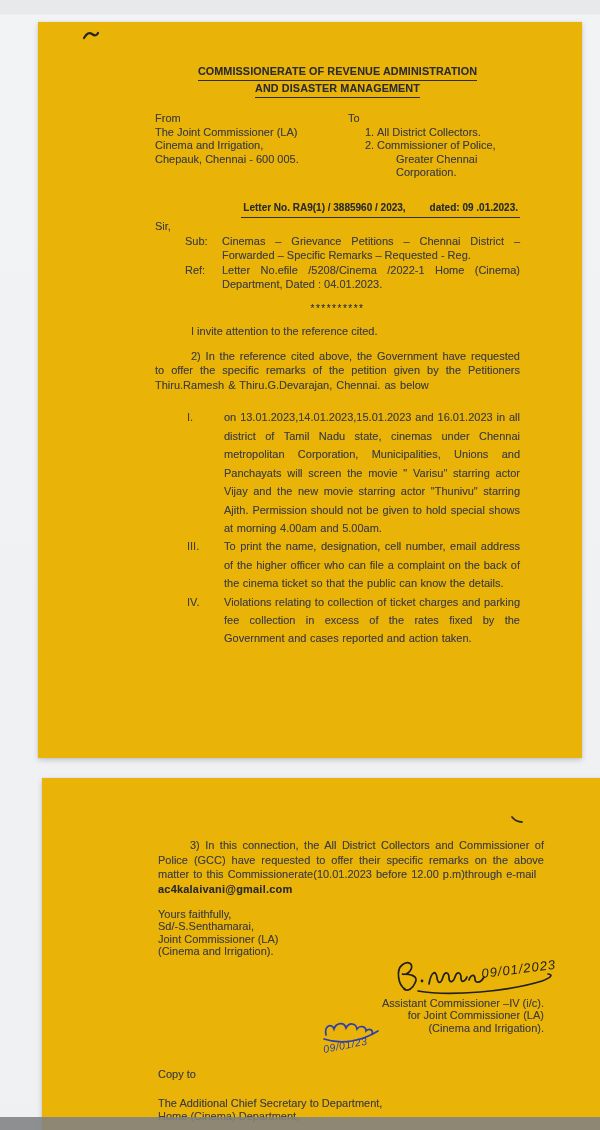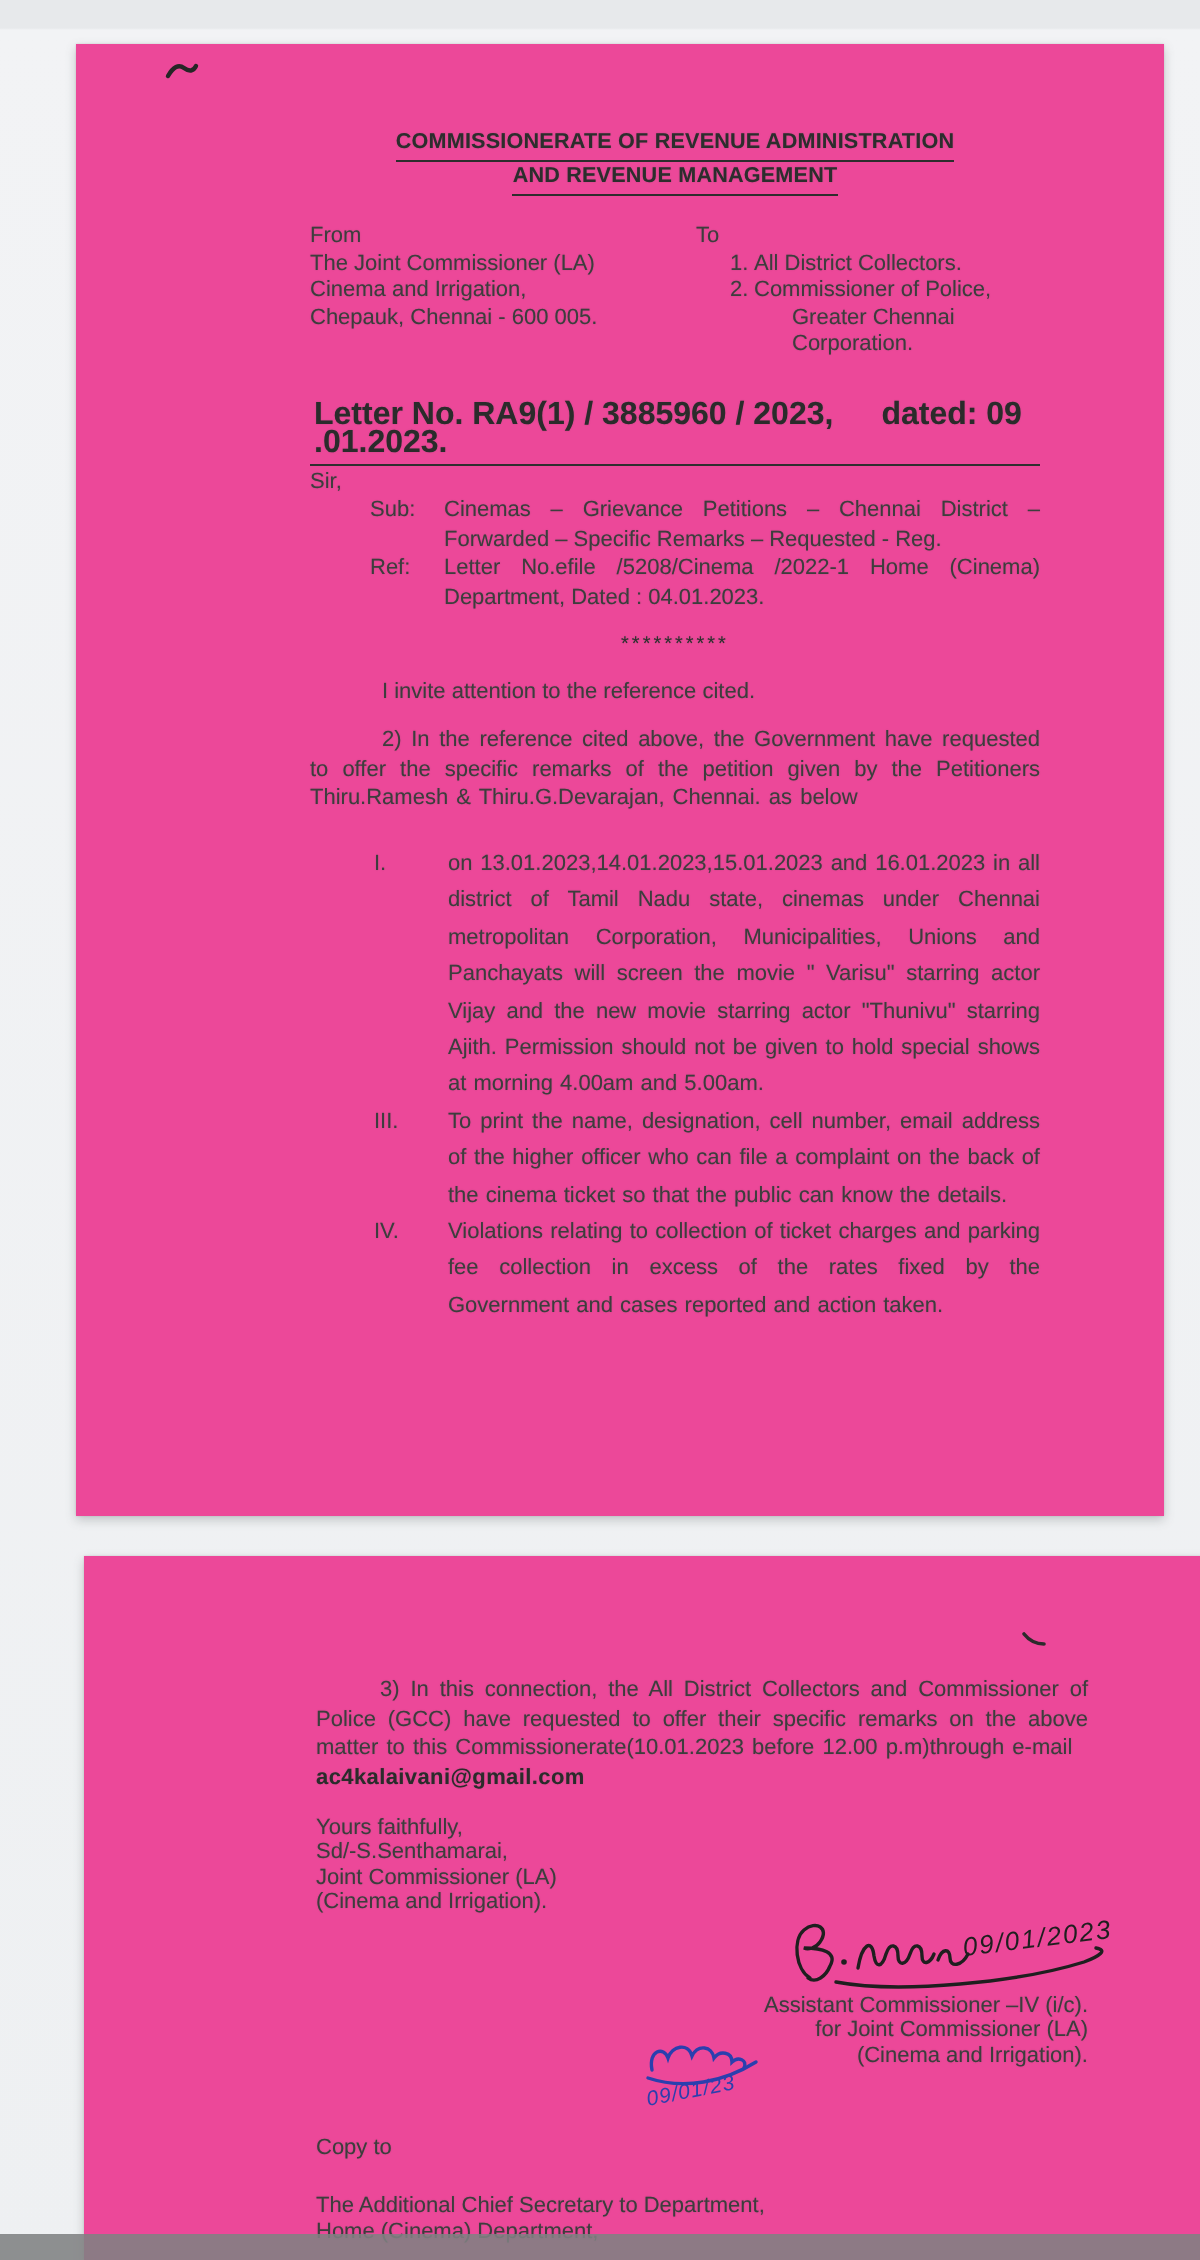--- a/index.html
+++ b/index.html
@@ -4,40 +4,40 @@
 <style>
   html,body{margin:0;padding:0;}
   body{
     width:600px;height:1130px;position:relative;overflow:hidden;
     background:linear-gradient(#e7e9eb 0,#e7e9eb 14px,#f2f3f5 15px,#eef0f2 100%);
     font-family:"Liberation Sans","DejaVu Sans",sans-serif;
     color:#3d3d3d;
     -webkit-font-smoothing:antialiased;
   }
   .page{
-    position:absolute;background:#ec4899;
+    position:absolute;background:#eab308;
     box-shadow:0 2px 5px rgba(90,95,100,.30),0 0 1px rgba(0,0,0,.12);
   }
   #page1{left:38px;top:22px;width:544px;height:736px;}
   #page2{left:42px;top:778px;width:568px;height:352px;}
   .txt{text-shadow:0 0 .6px rgba(80,80,80,.45);}
   .c1{padding:42px 62px 0 117px;font-size:11px;line-height:14.5px;}
   .c2{padding:60px 66px 0 116px;font-size:11px;line-height:14.5px;}
 
   .hdr{text-align:center;font-weight:bold;font-size:10.8px;color:#2d2d2d;letter-spacing:.1px;line-height:15px;}
   .hdr .u{display:inline-block;border-bottom:1.4px solid #2d2d2d;padding-bottom:1px;}
 
   .fromto{display:flex;margin-top:14px;line-height:13.6px;}
   .from{width:193px;flex:none;}
   .to{flex:1;}
   .to-row{display:flex;}
   .to-num{width:12px;flex:none;margin-left:17px;}
   .to-cont{margin-left:48px;}
 
-  .letter-line{text-align:left;margin-top:21px;font-weight:bold;color:#2b2b2b;font-size:16px;}
+  .letter-line{text-align:right;margin-top:21px;font-weight:bold;color:#2b2b2b;font-size:10px;}
   .letter-line .lu{display:inline-block;border-bottom:1.6px solid #2f2f2f;padding:0 2px 2px 2px;}
   .lgap{display:inline-block;width:24px;}
 
   .sir{margin-top:1px;}
 
   .lblrow{display:flex;margin-left:30px;}
   .lbl{width:37px;flex:none;}
   .lbltext{width:300px;text-align:justify;}
 
   .stars{text-align:center;margin-top:10px;font-size:10px;letter-spacing:1.5px;color:#2f2f2f;}
@@ -72,21 +72,21 @@
 
 <div class="page" id="page1">
 
   <svg class="mark" style="left:44px;top:6px;" width="18" height="14" viewBox="0 0 18 14">
     <path d="M2,10 Q6,3 10,6 Q14,9 16,5" stroke="#262626" stroke-width="2.2" fill="none" stroke-linecap="round"></path>
   </svg>
 
   <div class="c1">
     <div class="hdr txt">
       <div><span class="u">COMMISSIONERATE OF REVENUE ADMINISTRATION</span></div>
-      <div><span class="u">AND REVENUE MANAGEMENT</span></div>
+      <div><span class="u">AND DISASTER MANAGEMENT</span></div>
     </div>
 
     <div class="fromto txt">
       <div class="from">
         <div>From</div>
         <div>The Joint Commissioner (LA)</div>
         <div>Cinema and Irrigation,</div>
         <div>Chepauk, Chennai - 600 005.</div>
       </div>
       <div class="to">

